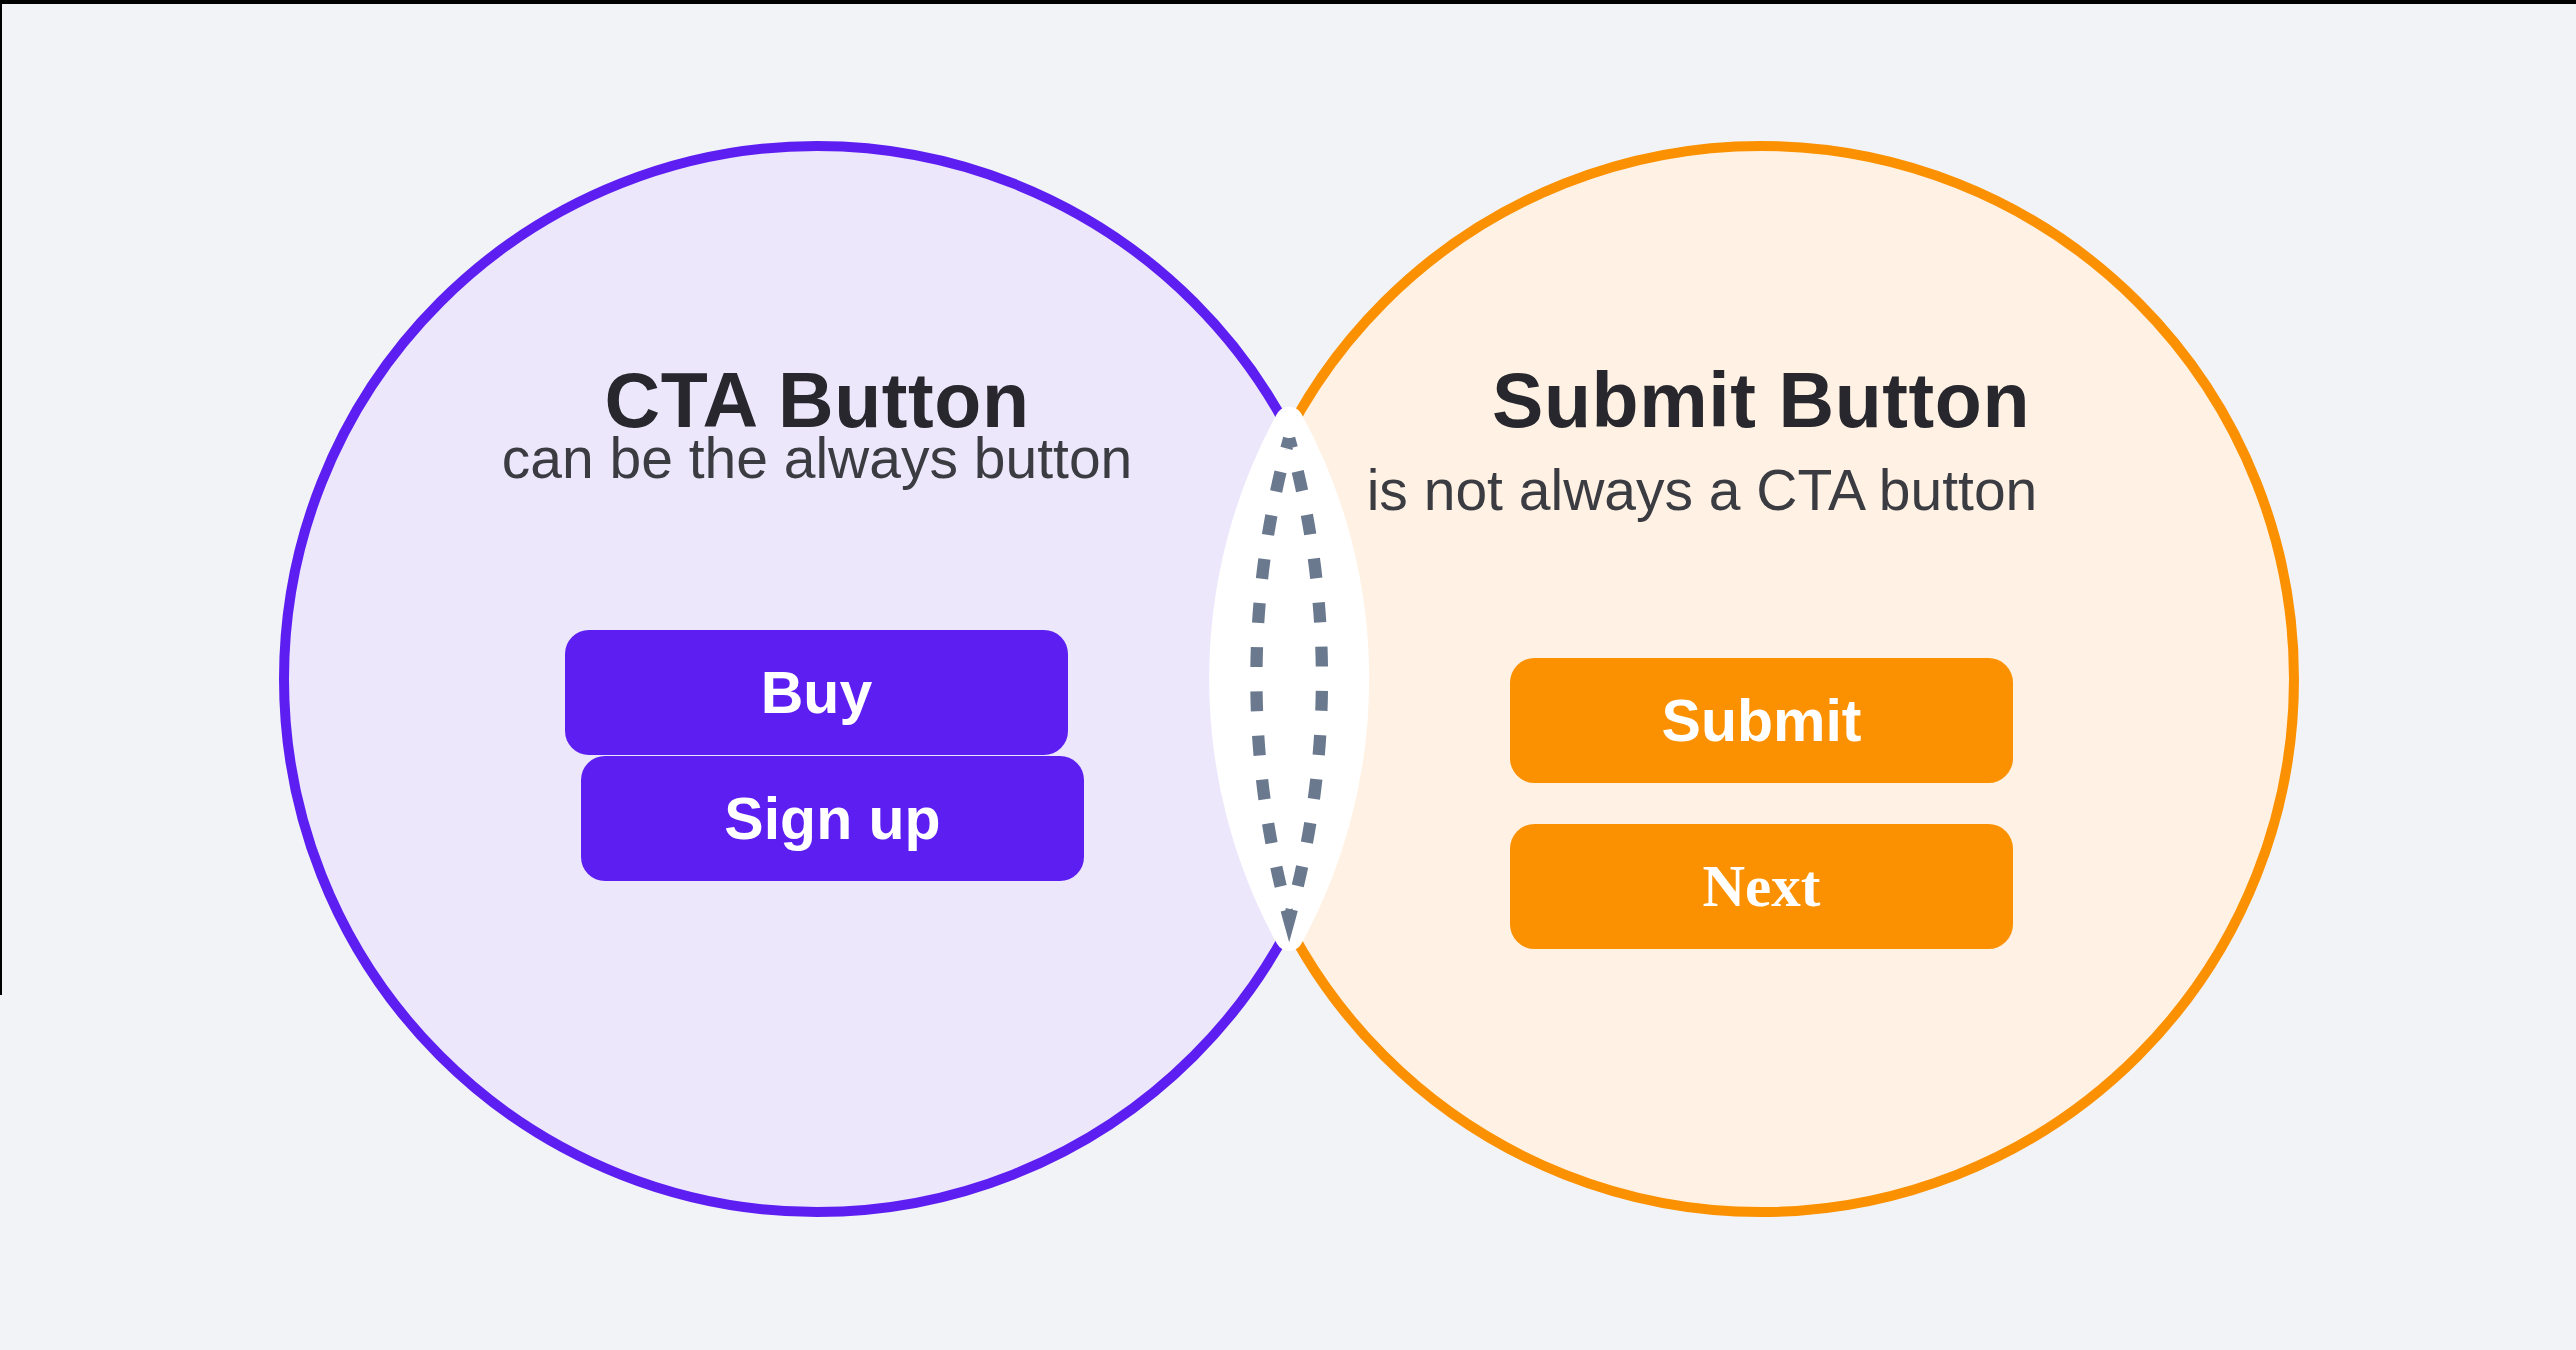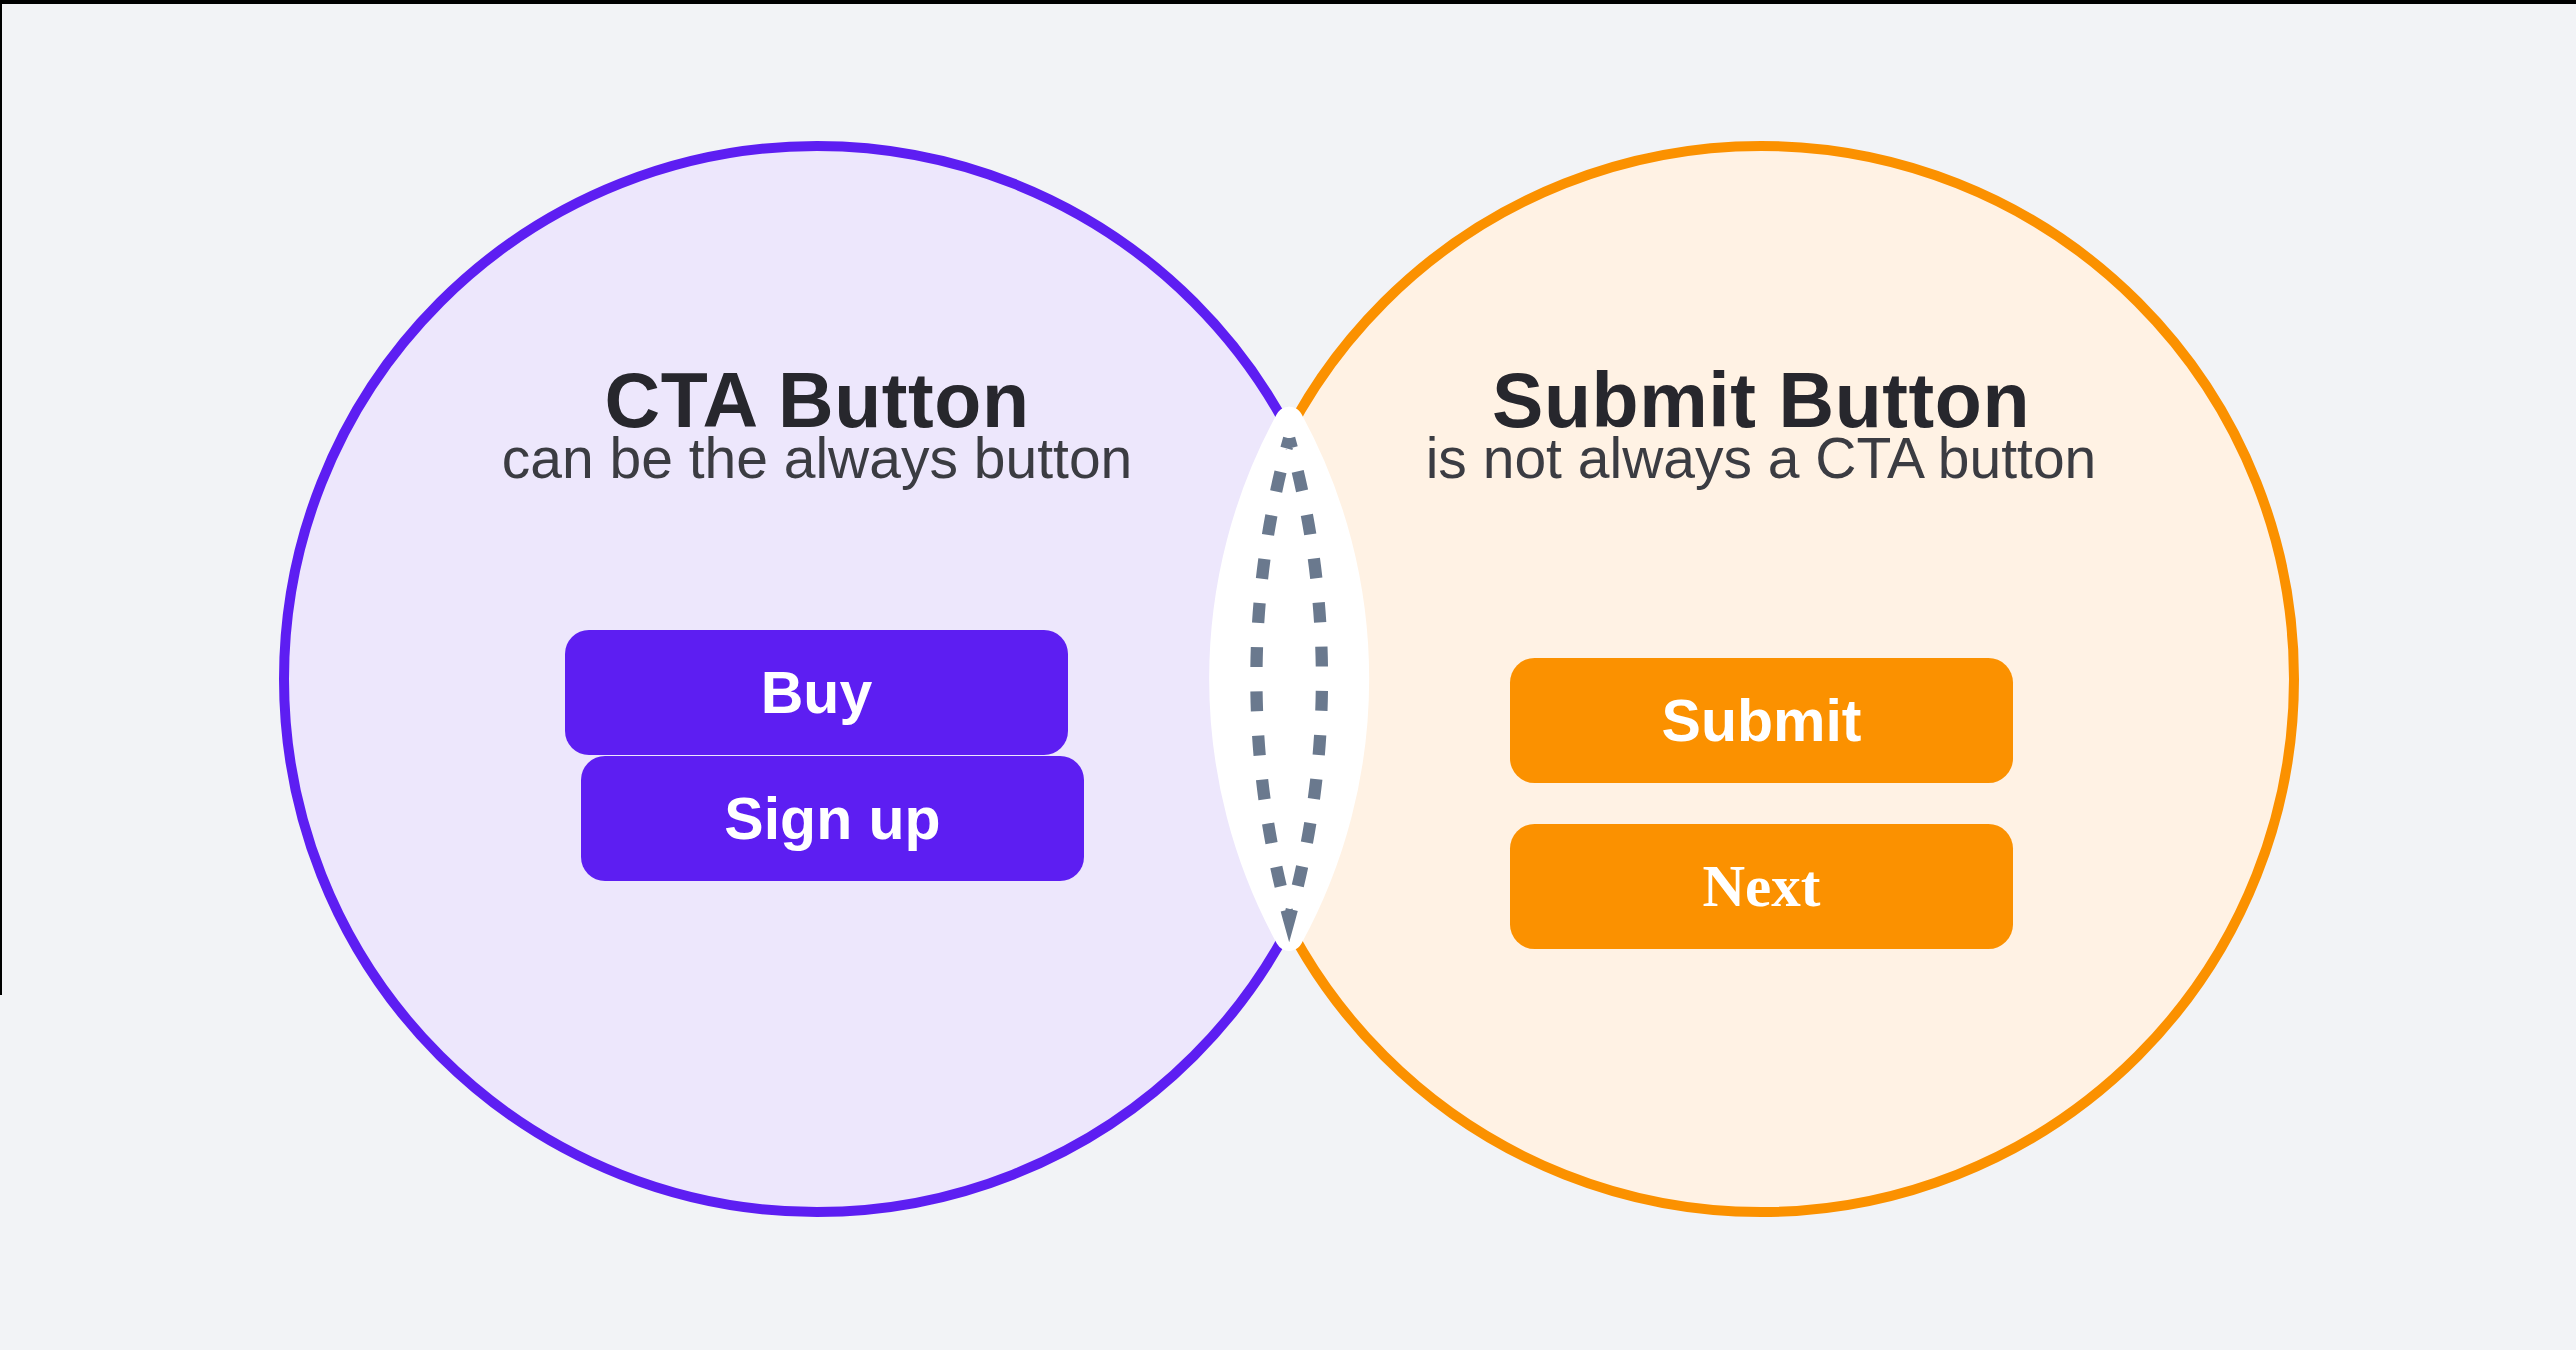--- a/index.html
+++ b/index.html
@@ -49,21 +49,21 @@
   .title.left { left: 279px; }
   .title.right { left: 1223px; }
 
   .subtitle {
     position: absolute; top: 425px; width: 1076px;
     text-align: center; font-size: 57px; font-weight: 400;
     line-height: 66px;
     color: var(--subtitle-color);
   }
   .subtitle.left { left: 279px; }
-  .subtitle.right { left: 1223px; }
+  .subtitle.right { left: 1164px; margin-top: 32px; }
 
   
   .btn {
     position: absolute; width: 503px; height: 125px;
     border-radius: 24.6px; border: none;
     display: flex; align-items: center; justify-content: center;
     font-family: "Liberation Sans", sans-serif;
     font-size: 59px; font-weight: 600;
     color: var(--btn-label);
     cursor: pointer;

